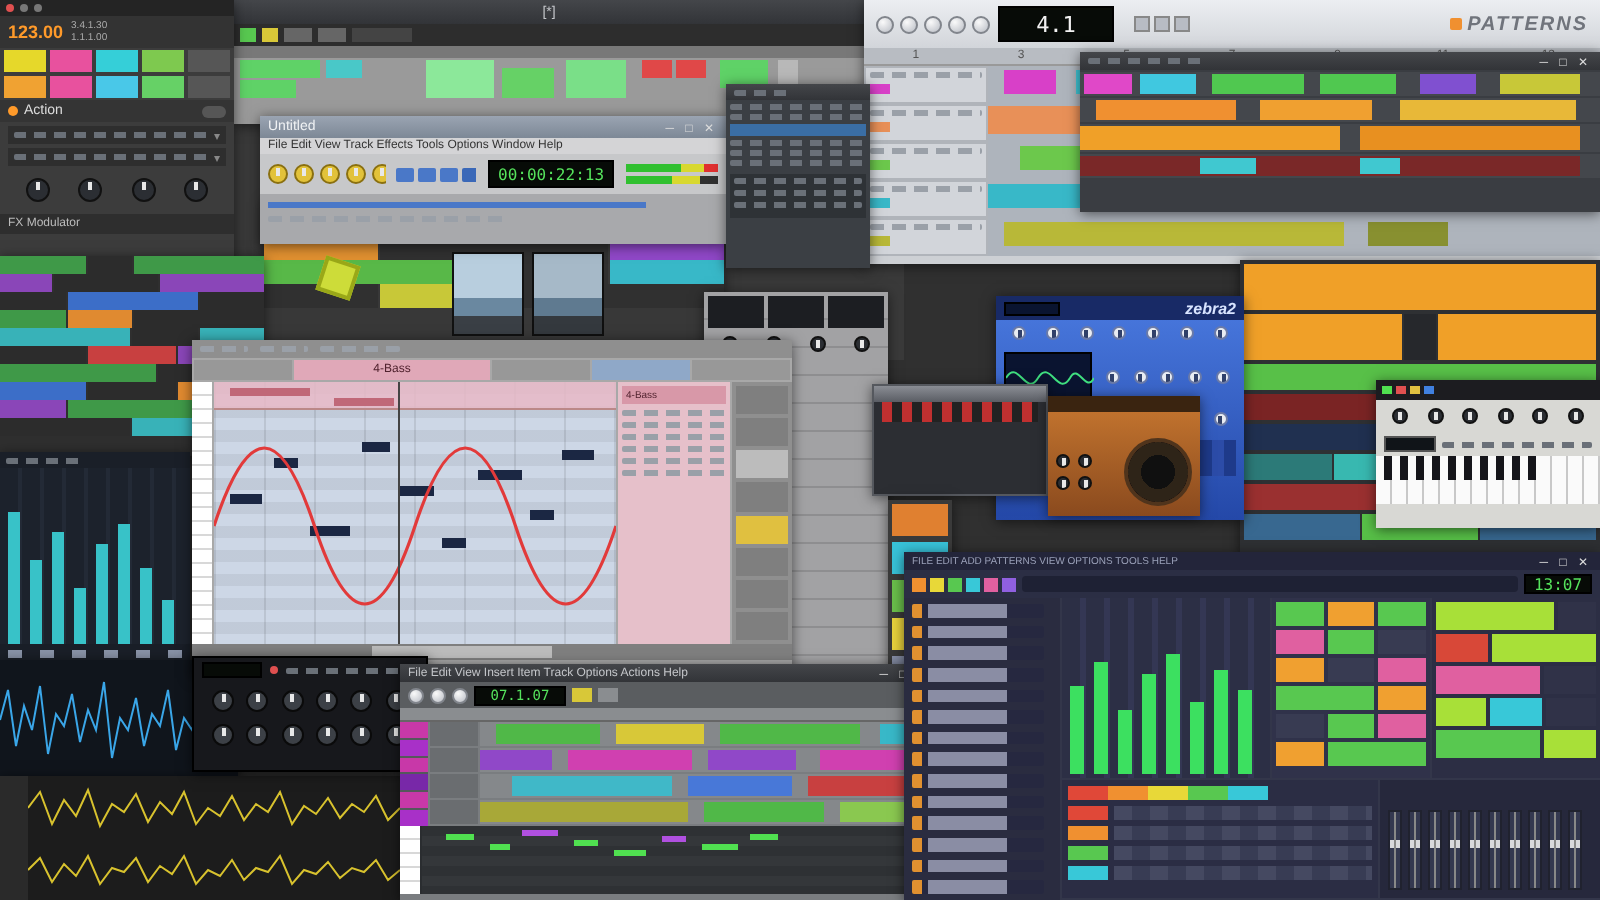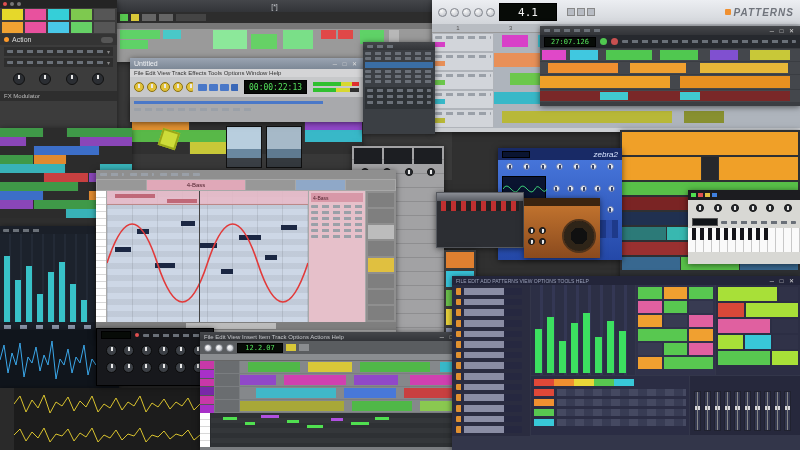--- a/index.html
+++ b/index.html
@@ -99,20 +99,27 @@
         <div class="blk" style="background: rgb(184, 184, 184); width: 10px; flex: 0 0 auto; height: 19px; position: absolute; left: 272px; top: 1px;"></div>
       </div>
   </div>
 
   <div class="win" style="left:0;top:0;width:117px;height:132px;background:#3c3c3c">
     <div class="row" style="height:8px;background:#242424;align-items:center;padding:0 3px;gap:3px">
       <span style="width:4px;height:4px;border-radius:50%;background:#e05050"></span>
       <span style="width:4px;height:4px;border-radius:50%;background:#777"></span>
       <span style="width:4px;height:4px;border-radius:50%;background:#777"></span>
     </div>
+    <div class="row" style="height:16px;background:#333;align-items:center;padding:0 4px;gap:4px">
+      <span style="color:#ff9a2a;font-size:9px;font-weight:bold">123.00</span>
+      <span style="display:flex;flex-direction:column;font-size:5px;color:#aaa;line-height:6px">
+        <span>3.4.1.30</span>
+        <span>1.1.1.00</span>
+      </span>
+    </div>
     <div class="row" style="height:13px;padding:1px 2px;gap:2px">
         <div class="blk" style="background: rgb(230, 216, 42); flex: 1 1 0%;"></div>
         <div class="blk" style="background: rgb(232, 81, 158); flex: 1 1 0%;"></div>
         <div class="blk" style="background: rgb(53, 207, 216); flex: 1 1 0%;"></div>
         <div class="blk" style="background: rgb(126, 201, 79); flex: 1 1 0%;"></div>
         <div class="blk" style="background: rgb(86, 86, 86); flex: 1 1 0%;"></div>
       </div>
     <div class="row" style="height:13px;padding:1px 2px;gap:2px">
         <div class="blk" style="background: rgb(240, 162, 50); flex: 1 1 0%;"></div>
         <div class="blk" style="background: rgb(232, 81, 158); flex: 1 1 0%;"></div>
@@ -279,28 +286,20 @@
           <div class="wavetex" style="background: rgb(184, 184, 56); width: 170px; flex: 0 0 auto; height: 12px; position: absolute; left: 8px; top: 2px;"></div>
           <div class="blk" style="background: rgb(136, 144, 48); width: 40px; flex: 0 0 auto; height: 12px; position: absolute; left: 190px; top: 2px;"></div>
         </div>
     </div>
   </div>
 
   <div class="win" style="left:540px;top:26px;width:260px;height:80px;background:#3a3d42">
     <div class="tb tb-dark" style="height:9px">
       <span class="smudge-dk" style="width:60px"></span>
       <span class="wbtns">─ □ ✕</span>
-    </div>
-    <div class="row" style="height:13px;background:#26292e;align-items:center;padding:0 4px;gap:4px">
-      <div class="lcd" style="width:52px;height:10px;font-size:7px">
-        <span>27:07.126</span>
-      </div>
-      <span style="width:7px;height:7px;background:#50c850;border-radius:50%"></span>
-      <span style="width:7px;height:7px;background:#c85050;border-radius:50%"></span>
-      <span class="smudge-dk" style="flex:1"></span>
     </div>
     <div class="lane" style="height:12px;background:#44474c;margin-top:1px">
         <div class="blk" style="background: rgb(224, 72, 200); width: 24px; flex: 0 0 auto; height: 10px; position: absolute; left: 2px; top: 1px;"></div>
         <div class="blk" style="background: rgb(64, 200, 224); width: 28px; flex: 0 0 auto; height: 10px; position: absolute; left: 30px; top: 1px;"></div>
         <div class="blk" style="background: rgb(80, 200, 80); width: 46px; flex: 0 0 auto; height: 10px; position: absolute; left: 66px; top: 1px;"></div>
         <div class="blk" style="background: rgb(80, 200, 80); width: 38px; flex: 0 0 auto; height: 10px; position: absolute; left: 120px; top: 1px;"></div>
         <div class="blk" style="background: rgb(128, 80, 208); width: 28px; flex: 0 0 auto; height: 10px; position: absolute; left: 170px; top: 1px;"></div>
         <div class="blk" style="background: rgb(200, 200, 56); width: 40px; flex: 0 0 auto; height: 10px; position: absolute; left: 210px; top: 1px;"></div>
       </div>
     <div class="lane" style="height:12px;background:#44474c;margin-top:1px">
@@ -422,21 +421,21 @@
       <span class="knob" style="width:8px;height:8px"></span>
       <span class="knob" style="width:8px;height:8px"></span>
       <span class="knob" style="width:8px;height:8px"></span>
       <span class="knob" style="width:8px;height:8px"></span>
     </div>
   </div>
 
   <div class="win" style="left:498px;top:148px;width:124px;height:112px;background:linear-gradient(#4a7ae0,#2448a8)">
     <div class="row" style="height:12px;background:#182a66;align-items:center;padding:0 4px">
       <span style="width:28px;height:7px;background:#0a1430;border:1px solid #000"></span>
-      <span style="margin-left:auto;font-size:8px;font-weight:normal;color:#d8e4ff;font-style:italic">zebra2</span>
+      <span style="margin-left:auto;font-size:8px;font-weight:bold;color:#d8e4ff;font-style:italic">zebra2</span>
     </div>
     <div class="row" style="height:13px;align-items:center;justify-content:space-around;padding:0 4px">
         <div class="knobw" style="width: 7px; flex: 0 0 auto; height: 7px;"></div>
         <div class="knobw" style="width: 7px; flex: 0 0 auto; height: 7px;"></div>
         <div class="knobw" style="width: 7px; flex: 0 0 auto; height: 7px;"></div>
         <div class="knobw" style="width: 7px; flex: 0 0 auto; height: 7px;"></div>
         <div class="knobw" style="width: 7px; flex: 0 0 auto; height: 7px;"></div>
         <div class="knobw" style="width: 7px; flex: 0 0 auto; height: 7px;"></div>
         <div class="knobw" style="width: 7px; flex: 0 0 auto; height: 7px;"></div>
       </div>
@@ -657,21 +656,21 @@
   <div class="win" style="left:200px;top:332px;width:270px;height:118px;background:#7a7d80">
     <div class="tb tb-dark" style="height:9px;font-size:6px">
       <span>File  Edit  View  Insert  Item  Track  Options  Actions  Help</span>
       <span class="wbtns">─ □ ✕</span>
     </div>
     <div class="row" style="height:13px;background:#5a5d60;align-items:center;padding:0 4px;gap:3px">
       <span class="tbtn" style="width:8px;height:8px"></span>
       <span class="tbtn" style="width:8px;height:8px"></span>
       <span class="tbtn" style="width:8px;height:8px"></span>
       <div class="lcd" style="width:46px;height:10px;font-size:7px">
-        <span>12.2.07</span>
+        <span>07.1.07</span>
       </div>
       <span style="width:10px;height:7px;background:#d8c838"></span>
       <span style="width:10px;height:7px;background:#8a8d90"></span>
     </div>
     <div style="height:7px;background:#8a8d90;border-bottom:1px solid #666"></div>
     <div class="row" style="height:52px;gap:1px">
       <div class="col" style="width:14px;gap:1px;background:#55585b">
           <div class="blk" style="background: rgb(200, 56, 168); flex: 1 1 0%; height: 11px;"></div>
           <div class="blk" style="background: rgb(168, 48, 200); flex: 1 1 0%; height: 11px;"></div>
           <div class="blk" style="background: rgb(200, 56, 168); flex: 1 1 0%; height: 11px;"></div>
@@ -729,20 +728,34 @@
           <div class="blk" style="background: rgb(80, 224, 80); width: 14px; flex: 0 0 auto; height: 3px; position: absolute; left: 164px; top: 4px;"></div>
         </div>
     </div>
   </div>
 
   <div class="win" style="left:452px;top:276px;width:348px;height:174px;background:#33364a">
     <div class="tb" style="height:9px;background:#23253a;color:#9aa0b8;font-size:5px">
       <span>FILE  EDIT  ADD  PATTERNS  VIEW  OPTIONS  TOOLS  HELP</span>
       <span class="wbtns">─ □ ✕</span>
     </div>
+    <div class="row" style="height:14px;background:#2b2e44;align-items:center;padding:0 4px;gap:3px">
+      <div class="row" style="gap:2px">
+          <div class="blk" style="background: rgb(240, 144, 48); width: 7px; flex: 0 0 auto; height: 7px;"></div>
+          <div class="blk" style="background: rgb(232, 216, 56); width: 7px; flex: 0 0 auto; height: 7px;"></div>
+          <div class="blk" style="background: rgb(88, 200, 80); width: 7px; flex: 0 0 auto; height: 7px;"></div>
+          <div class="blk" style="background: rgb(56, 200, 216); width: 7px; flex: 0 0 auto; height: 7px;"></div>
+          <div class="blk" style="background: rgb(224, 96, 160); width: 7px; flex: 0 0 auto; height: 7px;"></div>
+          <div class="blk" style="background: rgb(144, 96, 224); width: 7px; flex: 0 0 auto; height: 7px;"></div>
+        </div>
+      <div style="flex:1;height:8px;background:#1e2134;border-radius:2px"></div>
+      <div class="lcd" style="width:34px;height:10px;font-size:8px">
+        <span>13:07</span>
+      </div>
+    </div>
     <div class="row" style="height:151px;gap:1px">
       <div class="col" style="width:78px;background:#2a2c40;padding:3px 4px;gap:4px">
           <div class="brow" style="flex: 1 1 0%; height: 6px;"></div>
           <div class="brow" style="flex: 1 1 0%; height: 6px;"></div>
           <div class="brow" style="flex: 1 1 0%; height: 6px;"></div>
           <div class="brow" style="flex: 1 1 0%; height: 6px;"></div>
           <div class="brow" style="flex: 1 1 0%; height: 6px;"></div>
           <div class="brow" style="flex: 1 1 0%; height: 6px;"></div>
           <div class="brow" style="flex: 1 1 0%; height: 6px;"></div>
           <div class="brow" style="flex: 1 1 0%; height: 6px;"></div>

